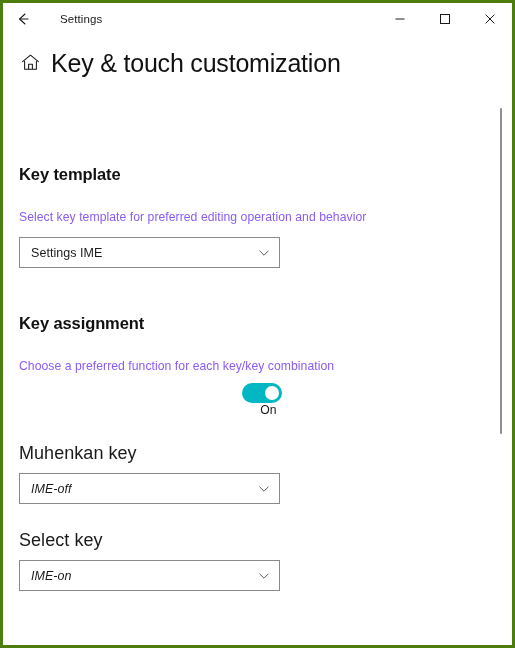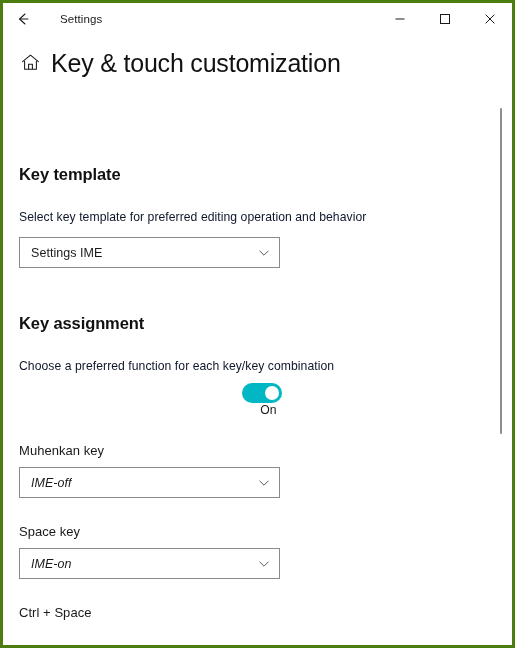--- a/index.html
+++ b/index.html
@@ -98,25 +98,25 @@
   }
   .section-heading {
     font-size: 16.5px;
     font-weight: bold;
     color: #111111;
     letter-spacing: -0.1px;
   }
   .section-desc {
     font-size: 12.2px;
     font-weight: 400;
-    color: #0f172a;
+    color: #8b5cf6;
     letter-spacing: 0.05px;
   }
   .field-label {
-    font-size: 13px;
+    font-size: 18px;
     color: #1a1a1a;
     letter-spacing: 0.05px;
   }
 
   
   .combo {
     position: relative;
     box-sizing: border-box;
     width: 261px;
     height: 31px;
@@ -284,31 +284,30 @@
     <div class="field-label mt-field-label">Muhenkan key</div>
     <div class="combo mt-field-combo">
       <span class="combo-value">IME-off</span>
       <span class="combo-chevron">
         <svg width="12" height="12" viewBox="0 0 12 12" aria-hidden="true">
           <path d="M1.8 4 L6 8.2 L10.2 4" fill="none" stroke="#5a5a5a" stroke-width="1" stroke-linecap="round" stroke-linejoin="round"></path>
         </svg>
       </span>
     </div>
 
-    <div class="field-label mt-field-label">Space key</div>
+    <div class="field-label mt-field-label">Select key</div>
     <div class="combo mt-field-combo">
       <span class="combo-value">IME-on</span>
       <span class="combo-chevron">
         <svg width="12" height="12" viewBox="0 0 12 12" aria-hidden="true">
           <path d="M1.8 4 L6 8.2 L10.2 4" fill="none" stroke="#5a5a5a" stroke-width="1" stroke-linecap="round" stroke-linejoin="round"></path>
         </svg>
       </span>
     </div>
 
-    <div class="field-label mt-field-label">Ctrl + Space</div>
 
   </div>
 
   <div class="scrollbar-track">
     <div class="scrollbar-thumb"></div>
   </div>
 
 </div>
 
 </body></html>

